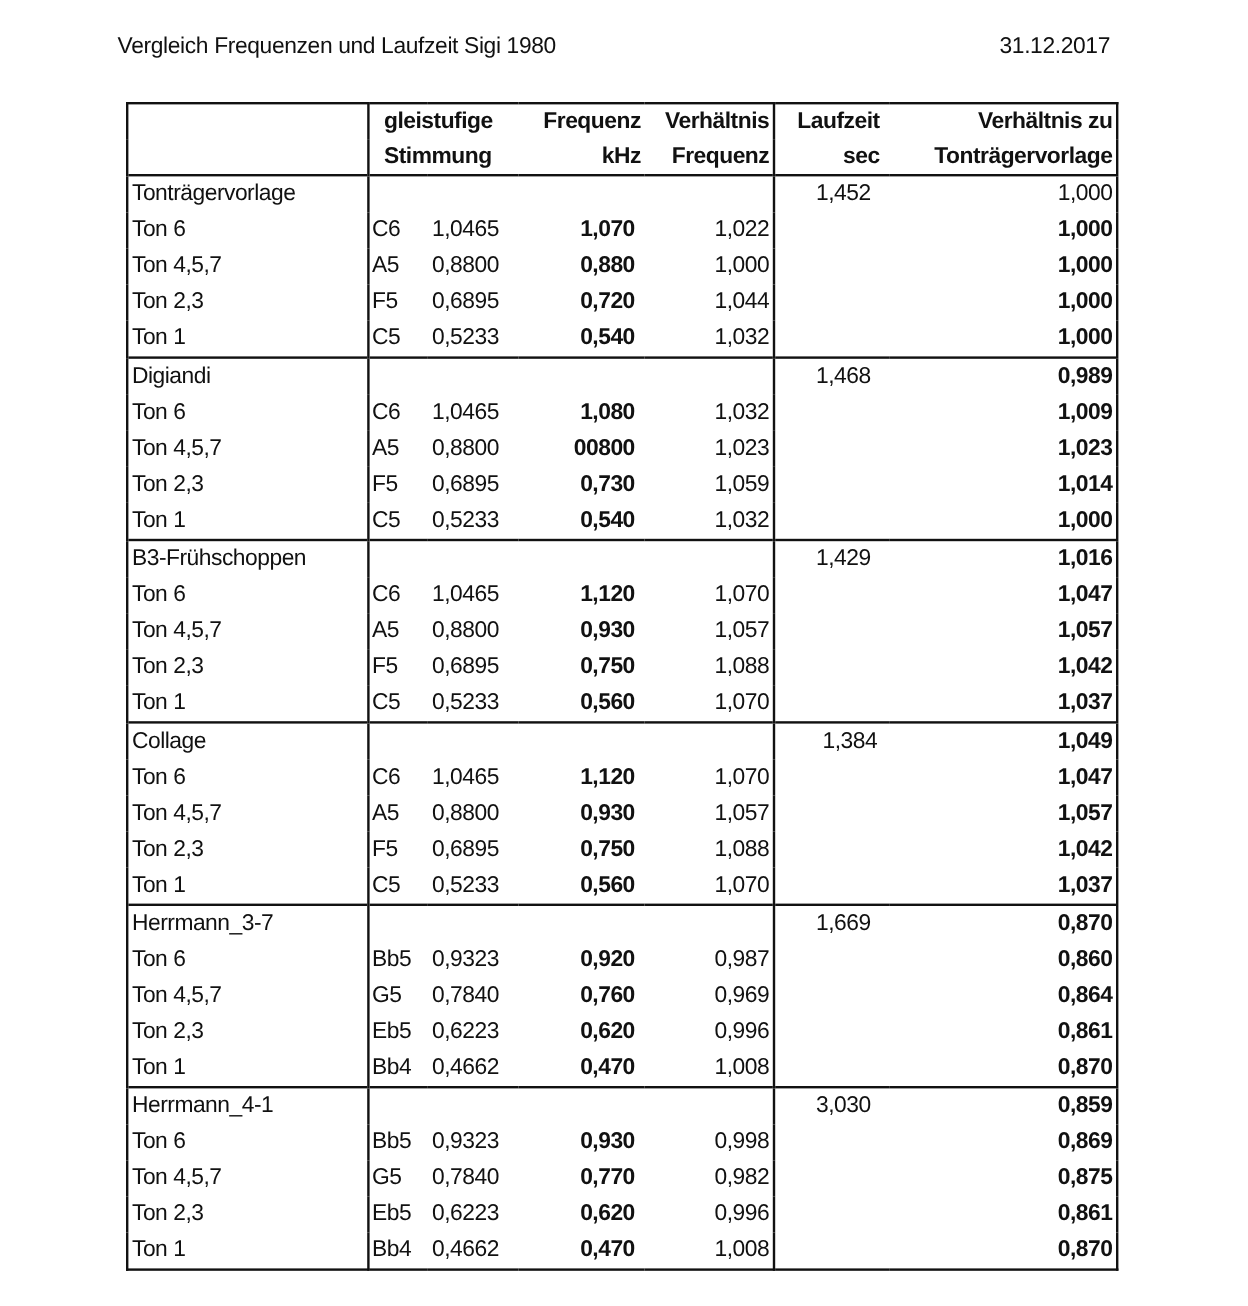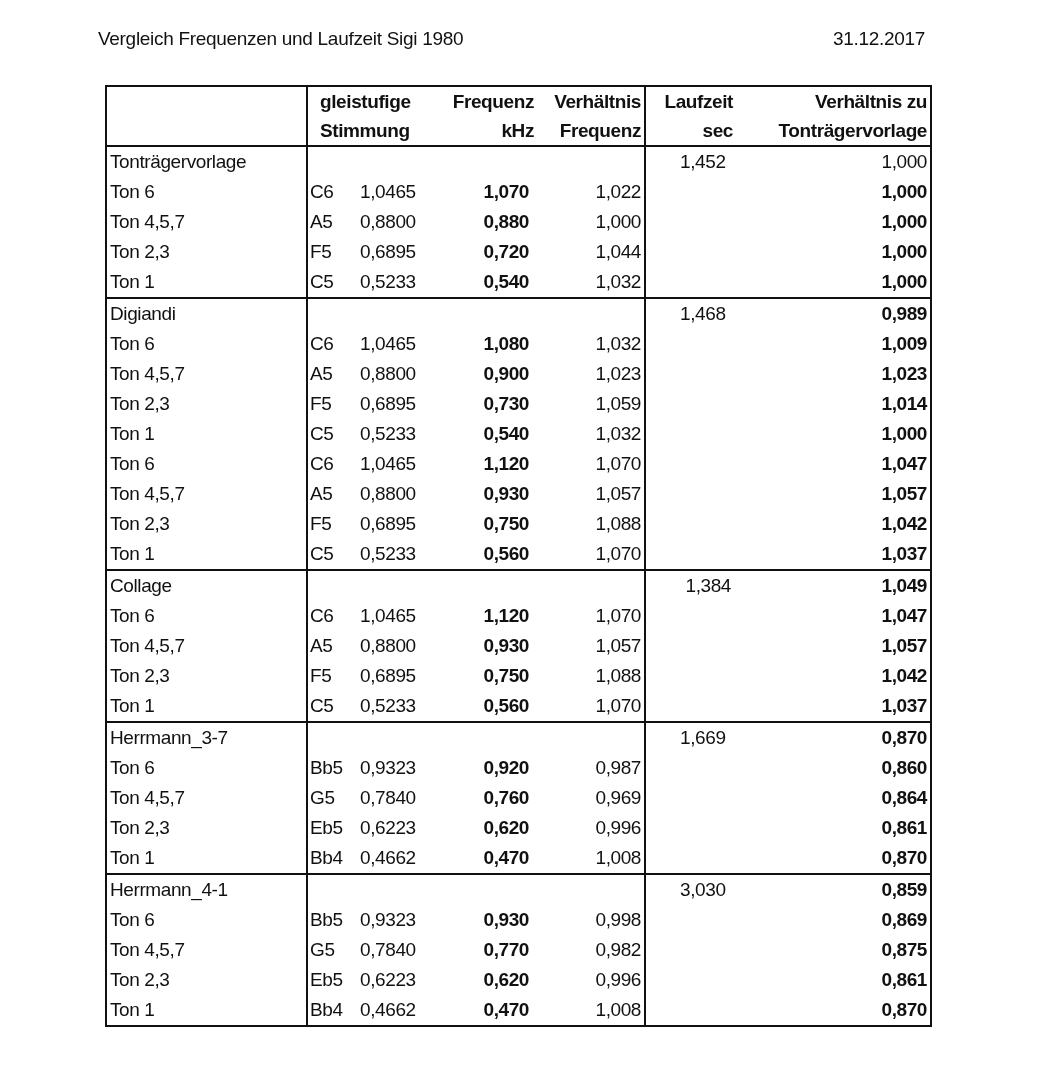--- a/index.html
+++ b/index.html
@@ -133,21 +133,21 @@
         <td class="left stim">1,0465</td>
         <td class="right bold" style="padding-right:8px">1,080</td>
         <td class="right br">1,032</td>
         <td></td>
         <td class="right br bold">1,009</td>
       </tr>
       <tr>
         <td class="left bl br">Ton 4,5,7</td>
         <td class="left note">A5</td>
         <td class="left stim">0,8800</td>
-        <td class="right bold" style="padding-right:8px">0,900</td>
+        <td class="right bold" style="padding-right:8px">00800</td>
         <td class="right br">1,023</td>
         <td></td>
         <td class="right br bold">1,023</td>
       </tr>
       <tr>
         <td class="left bl br">Ton 2,3</td>
         <td class="left note">F5</td>
         <td class="left stim">0,6895</td>
         <td class="right bold" style="padding-right:8px">0,730</td>
         <td class="right br">1,059</td>
@@ -156,20 +156,29 @@
       </tr>
       <tr>
         <td class="left bl br">Ton 1</td>
         <td class="left note">C5</td>
         <td class="left stim">0,5233</td>
         <td class="right bold" style="padding-right:8px">0,540</td>
         <td class="right br">1,032</td>
         <td></td>
         <td class="right br bold">1,000</td>
       </tr>
+      <tr class="group-start">
+        <td class="left bl br">B3-Frühschoppen</td>
+        <td></td>
+        <td></td>
+        <td></td>
+        <td class="br"></td>
+        <td class="right" style="padding-right:10px;text-align:left;padding-left:34px">1,429</td>
+        <td class="right br bold">1,016</td>
+      </tr>
       <tr>
         <td class="left bl br">Ton 6</td>
         <td class="left note">C6</td>
         <td class="left stim">1,0465</td>
         <td class="right bold" style="padding-right:8px">1,120</td>
         <td class="right br">1,070</td>
         <td></td>
         <td class="right br bold">1,047</td>
       </tr>
       <tr>

